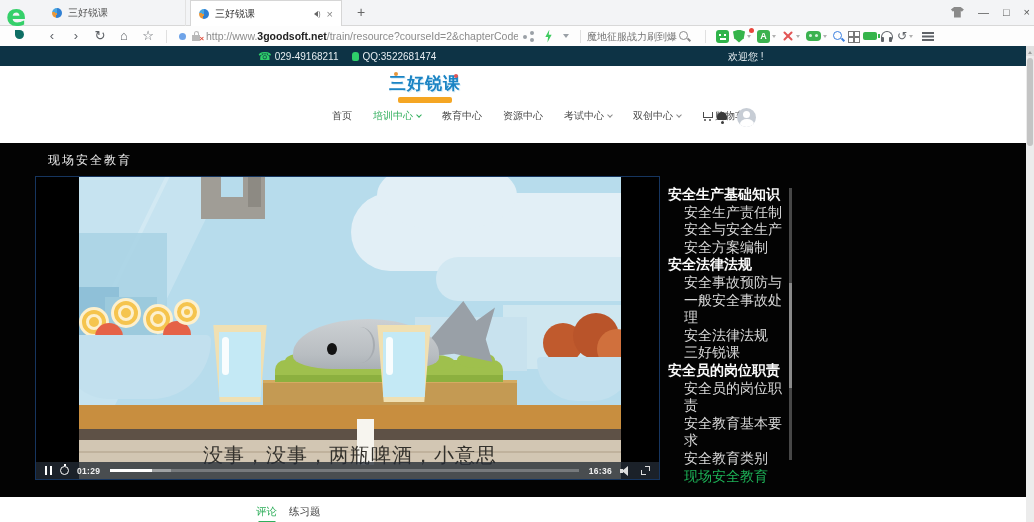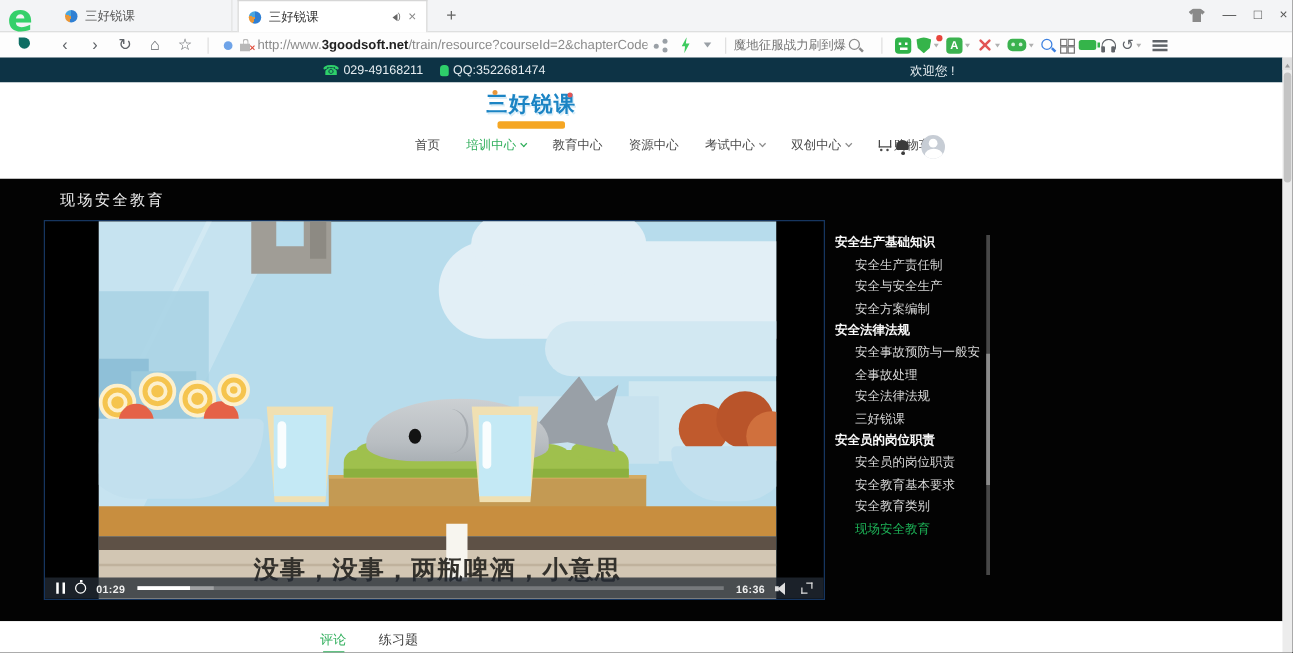--- a/index.html
+++ b/index.html
@@ -148,48 +148,48 @@
 .shrimp{position:absolute;width:28px;height:16px;background:#e56247;border-radius:14px 14px 0 0}
 .s1{left:16px;top:146px}.s2{left:84px;top:144px}
 .bowl{position:absolute;background:#c2e0ee}
 .bowl-l{left:-16px;top:158px;width:148px;height:64px;border-radius:6px 6px 70px 54px}
 .orange{position:absolute;border-radius:50%;background:#c05a2d}
 .o1{left:464px;top:146px;width:40px;height:40px}
 .o2{left:494px;top:136px;width:46px;height:46px;background:#b9542a}
 .o3{left:518px;top:152px;width:40px;height:40px;background:#d0703d}
 .bowl-r{left:458px;top:180px;width:96px;height:44px;border-radius:4px 4px 40px 40px}
 .napkin{position:absolute;left:278px;top:242px;width:17px;height:46px;background:#f7f5ef}
-.subtitle{position:absolute;left:43px;width:542px;top:265px;text-align:center;font-size:20px;font-weight:700;color:#33312c;letter-spacing:1px;z-index:2;white-space:nowrap}
+.subtitle{position:absolute;left:43px;width:542px;top:265px;text-align:center;font-size:20px;font-weight:400;color:#33312c;letter-spacing:1px;z-index:2;white-space:nowrap}
 .controls{position:absolute;left:0;right:0;bottom:0;height:17px;background:rgba(35,42,52,.78);z-index:3;display:flex;align-items:center;padding:0 9px}
 .pause-icon{width:7px;height:9px;border-left:2px solid #fff;border-right:2px solid #fff;margin-right:8px;flex:none}
 .clock-icon{position:relative;width:9px;height:9px;border:1px solid #fff;border-radius:50%;margin-right:8px;flex:none}
 .clock-icon::before{content:"";position:absolute;left:2.5px;top:-3px;width:2px;height:2px;background:#fff}
 .vtime{font-size:8.5px;color:#f0f0f0;font-weight:bold;letter-spacing:.3px;flex:none}
 .progress{flex:1;height:3px;background:rgba(255,255,255,.25);margin:0 10px;position:relative}
 .progress .buf{position:absolute;left:0;top:0;bottom:0;width:13%;background:rgba(255,255,255,.3)}
 .progress .fill{position:absolute;left:0;top:0;bottom:0;background:#fff}
 .vol-icon{position:relative;width:12px;height:10px;margin:0 9px 0 8px;flex:none}
 .vol-icon::before{content:"";position:absolute;left:0;top:3px;width:3px;height:4px;background:#ddd}
 .vol-icon::after{content:"";position:absolute;left:2px;top:0;border:5px solid transparent;border-right:6px solid #ddd;border-left:0}
 .fs-icon{position:relative;width:9px;height:9px;flex:none}
 .fs-icon::before{content:"";position:absolute;right:0;top:0;width:4px;height:4px;border-top:1.5px solid #ddd;border-right:1.5px solid #ddd}
 .fs-icon::after{content:"";position:absolute;left:0;bottom:0;width:4px;height:4px;border-bottom:1.5px solid #ddd;border-left:1.5px solid #ddd}
 
 
-.chapters{position:absolute;left:668px;top:43px;width:122px;font-size:10px;color:#d8d8d8;line-height:17.6px}
+.chapters{position:absolute;left:668px;top:43px;width:122px;font-size:14px;color:#d8d8d8;line-height:17.6px}
 .chap{cursor:pointer}
 .chap.section{font-weight:bold;color:#fafafa}
 .chap.item{margin-left:16px;width:104px}
 .chap.item.active{color:#1db257}
 .mini-scroll{position:absolute;left:789px;top:45px;width:3px;height:272px;background:#474747}
 .mini-thumb{position:absolute;left:0;top:95px;width:3px;height:105px;background:#8a8a8a}
 
 
 .bottom-area{position:relative;height:25px;background:#fff}
-.btabs{position:absolute;left:256px;top:8px;display:flex;gap:26px}
+.btabs{position:absolute;left:256px;top:8px;display:flex;gap:12px}
 .btab{font-size:10.5px;color:#3c3c3c;cursor:pointer;position:relative;padding-bottom:4px}
 .btab.active{color:#2fae5b}
 .btab.active::after{content:"";position:absolute;left:50%;bottom:0;transform:translateX(-50%);width:17px;height:2px;background:#2fae5b}
 
 
 .page-scroll{position:absolute;right:0;top:46px;width:8px;height:476px;background:#ececec}
 .page-scroll .up{height:10px;background:#e0e0e0;position:relative}
 .page-scroll .up::after{content:"";position:absolute;left:1.5px;top:3px;border:2.5px solid transparent;border-bottom:3.5px solid #9a9a9a}
 .page-scroll .thumb{position:absolute;left:1px;top:12px;width:6px;height:88px;background:#c4c4c4;border-radius:3px}
 </style>

